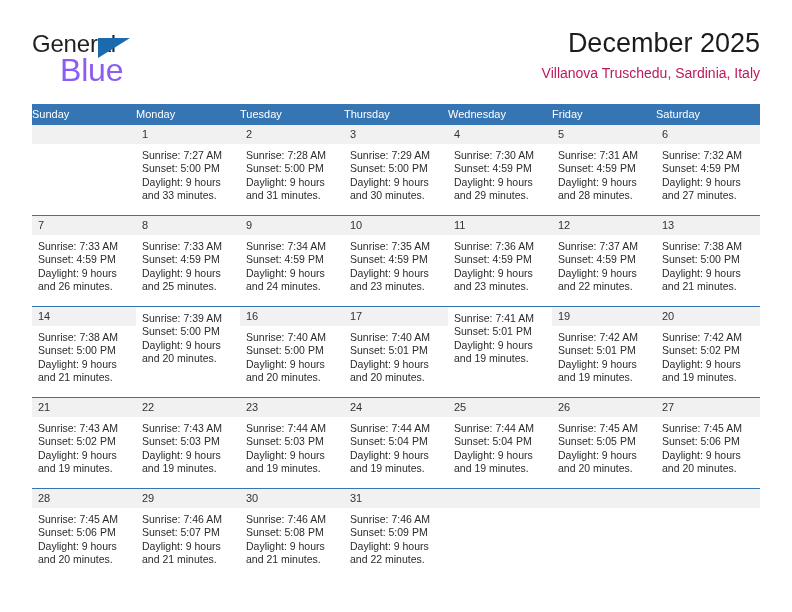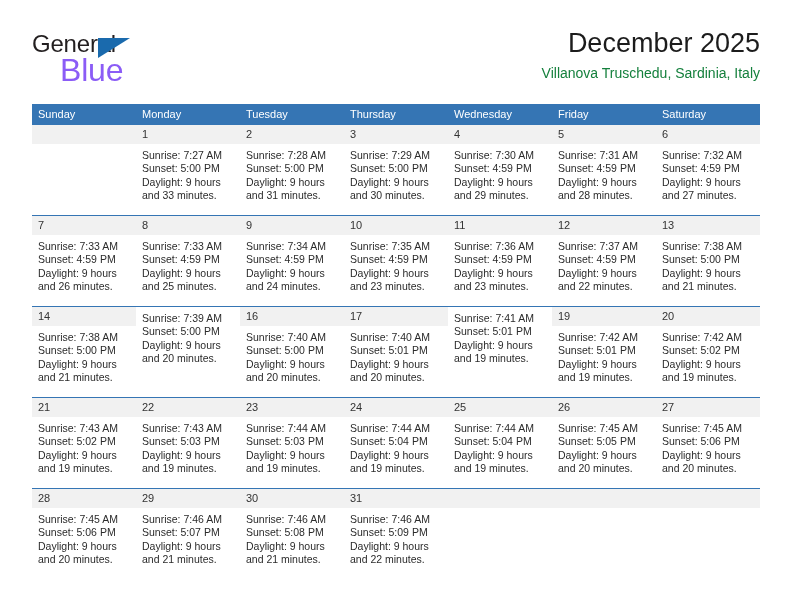--- a/index.html
+++ b/index.html
@@ -75,21 +75,21 @@
   .cal-title {
     font-size: 27px;
     font-weight: normal;
     color: #1c1c1c;
     line-height: 34px;
     white-space: nowrap;
   }
   .cal-subtitle {
     font-size: 14px;
     font-weight: normal;
-    color: #15803d;
+    color: #be185d;
     line-height: 20px;
     margin-top: 3px;
     white-space: nowrap;
   }
 
   
   .calendar {
     position: absolute;
     left: 32px;
     top: 104px;
@@ -99,21 +99,20 @@
   .weekday-row {
     display: flex;
     background: #3575b4;
     height: 21px;
   }
   .weekday {
     flex: 1 1 0;
     color: #ffffff;
     font-size: 11px;
     line-height: 21px;
-    padding-left: 6px;
     box-sizing: border-box;
     white-space: nowrap;
     overflow: hidden;
   }
 
   .week-row {
     display: flex;
     border-top: 1px solid #3575b4;
     height: 90px;
     background: #ffffff;

